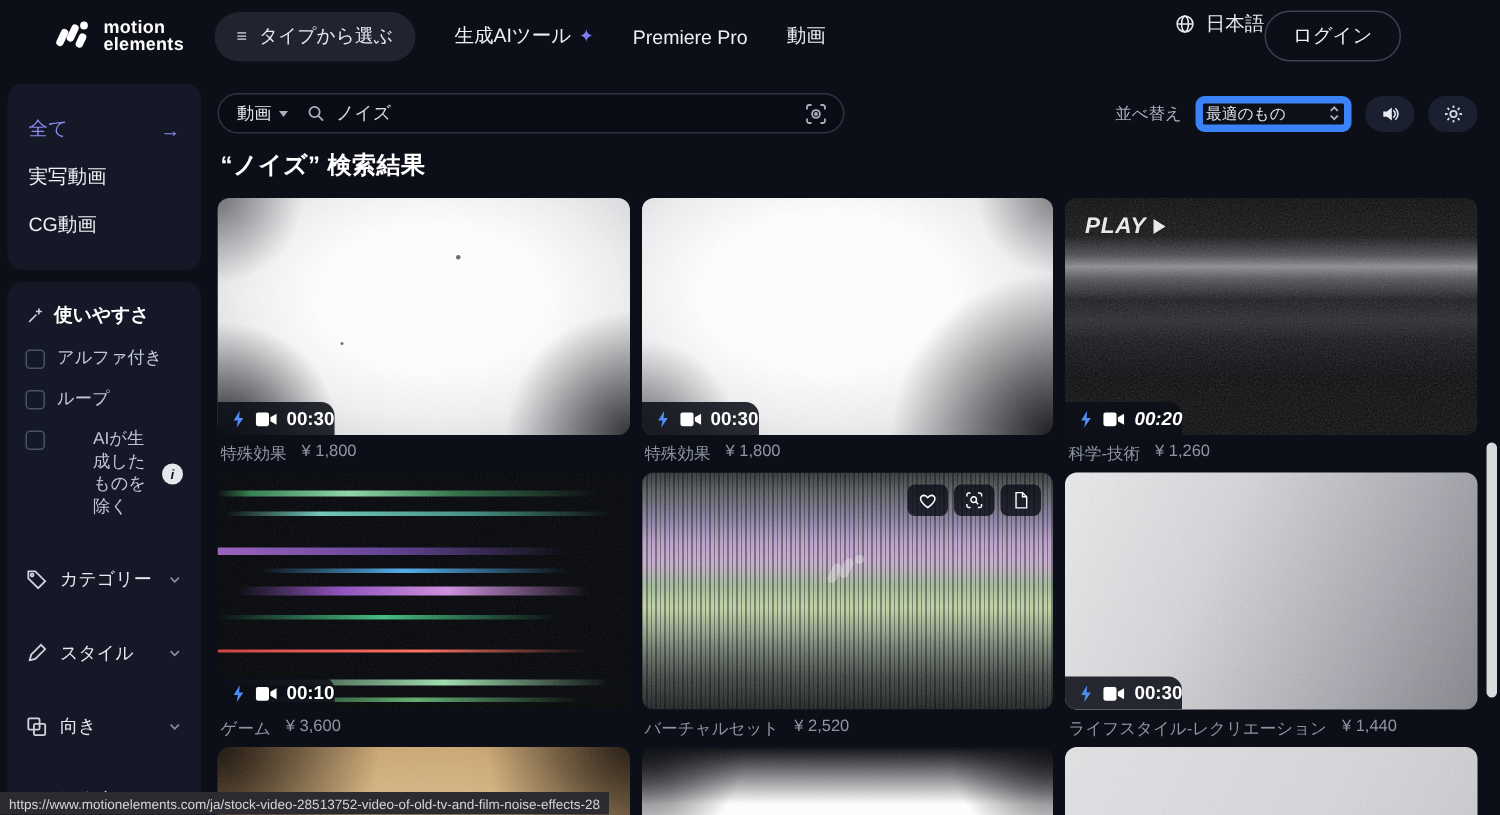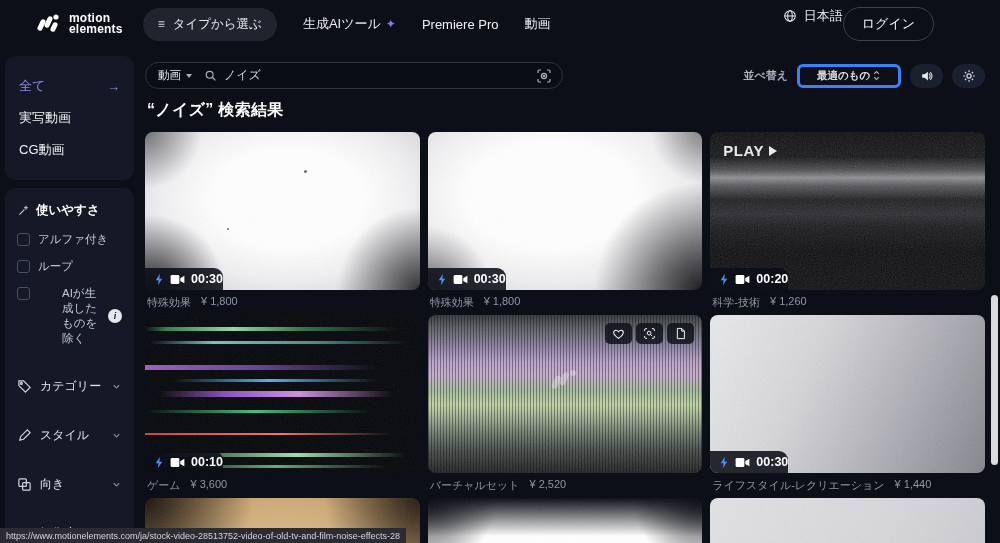--- a/index.html
+++ b/index.html
@@ -45,24 +45,24 @@
   .main { position:absolute; left:140px; top:48px; right:0; bottom:0; padding:14px 15px 0 5px; }
   .search-row { display:flex; align-items:center; justify-content:space-between; }
   .search-pill { width:418px; height:27px; border:1px solid #2e3442; border-radius:14px;
     background:#0a0d15; display:flex; align-items:center; padding:0 10px 0 12px; }
   .scope { display:flex; align-items:center; gap:5px; font-size:11.5px; color:#e8eaf0; cursor:pointer; }
   .caret-dn { width:0; height:0; border-left:3.5px solid transparent; border-right:3.5px solid transparent; border-top:4px solid #aab0bd; }
   .search-icon-wrap { margin:0 7px 0 12px; color:#aab0bd; }
   .search-input { flex:1; background:transparent; border:none; outline:none; color:#d6dae2;
     font-size:12px; font-family:inherit; }
   .img-search { color:#aab0bd; cursor:pointer; }
-  .sort-cluster { display:flex; align-items:center; gap:9px;font-weight:bold; }
+  .sort-cluster { display:flex; align-items:center; gap:9px; }
   .sort-label { font-size:11px; color:#aab0bd; }
   .sort-select { display:flex; align-items:center; justify-content:space-between; width:104px; height:24px;
-    border:3px solid #3b82f6; border-radius:6px; padding:0 17px; font-size:10.5px; color:#dde0e7; cursor:pointer; background:#0d1019; }
+    border:5px solid #3b82f6; border-radius:6px; padding:0 2px; font-size:10.5px; color:#dde0e7; cursor:pointer; background:#0d1019; }
   .icon-btn { width:33px; height:24px; border-radius:12px; background:#1b2030; display:flex;
     align-items:center; justify-content:center; color:#e8eaf0; cursor:pointer; border:none; }
   .results-heading { font-size:16px; font-weight:bold; color:#fff; margin:11px 0 0 2px; letter-spacing:.3px; }
 
   
   .grid { margin-top:11px; display:grid; grid-template-columns:repeat(3,1fr); column-gap:8px; row-gap:2px; }
   .card { position:relative; }
   .thumb { position:relative; height:158px; border-radius:8px; overflow:hidden; cursor:pointer; }
   .grain { position:absolute; inset:0; width:100%; height:100%; pointer-events:none; }
   .meta { display:flex; align-items:flex-start; gap:10px; padding:5px 2px 3px; font-size:11px; color:#8f96a3; }
@@ -83,21 +83,21 @@
     radial-gradient(circle at 2% 100%, rgba(18,18,22,.95), transparent 24%),
     radial-gradient(circle at 100% 100%, rgba(18,18,22,.85), transparent 26%),
     radial-gradient(ellipse at 52% 42%, #ffffff 38%, #f1f1f3 62%, #d9d9dd 85%, #c2c2c8 100%); }
   .t2 { background:
     radial-gradient(circle at 100% 0%, rgba(25,25,30,.45), transparent 16%),
     radial-gradient(circle at 100% 100%, rgba(15,15,19,.95), transparent 34%),
     radial-gradient(circle at 0% 100%, rgba(20,20,25,.6), transparent 20%),
     radial-gradient(ellipse at 45% 40%, #ffffff 40%, #efeff1 65%, #d5d5d9 88%, #bfbfc5 100%); }
   .t3 { background:
     linear-gradient(180deg, #0b0b0e 0%, #141417 16%, #4c4c50 24%, #8d8d91 29%, #55555a 34%,
-      #1b1b1f 43%, #29292e 52%, #17171b 60%, #0a0a0d 75%, #0c0c0f 100%); }
+      #1b1b1f 43%, #29292e 52%, #17171b 60%, #0a0a0d 75%, #0c0c0f 100%); font-style: italic; }
   .t4 { background-color:#05070a;
     background-image:
       linear-gradient(90deg, transparent 0%, #2f7f4f 8%, #8fd9a8 32%, #2d6f46 58%, transparent 92%),
       linear-gradient(90deg, transparent 2%, #6fc9b8 25%, #3f8f7f 62%, transparent 95%),
       linear-gradient(90deg, #9a5fc0 0%, #5f3f92 42%, transparent 85%),
       linear-gradient(90deg, transparent 5%, #8f4fbf 30%, #cf8fdf 56%, transparent 90%),
       linear-gradient(90deg, transparent 0%, #3fbf7f 40%, transparent 82%),
       linear-gradient(90deg, #cf3f3f 0%, #ff6f5f 50%, transparent 90%),
       linear-gradient(90deg, transparent 10%, #4fafef 45%, transparent 85%),
       linear-gradient(90deg, transparent 0%, #9fdfaf 55%, transparent 95%),

